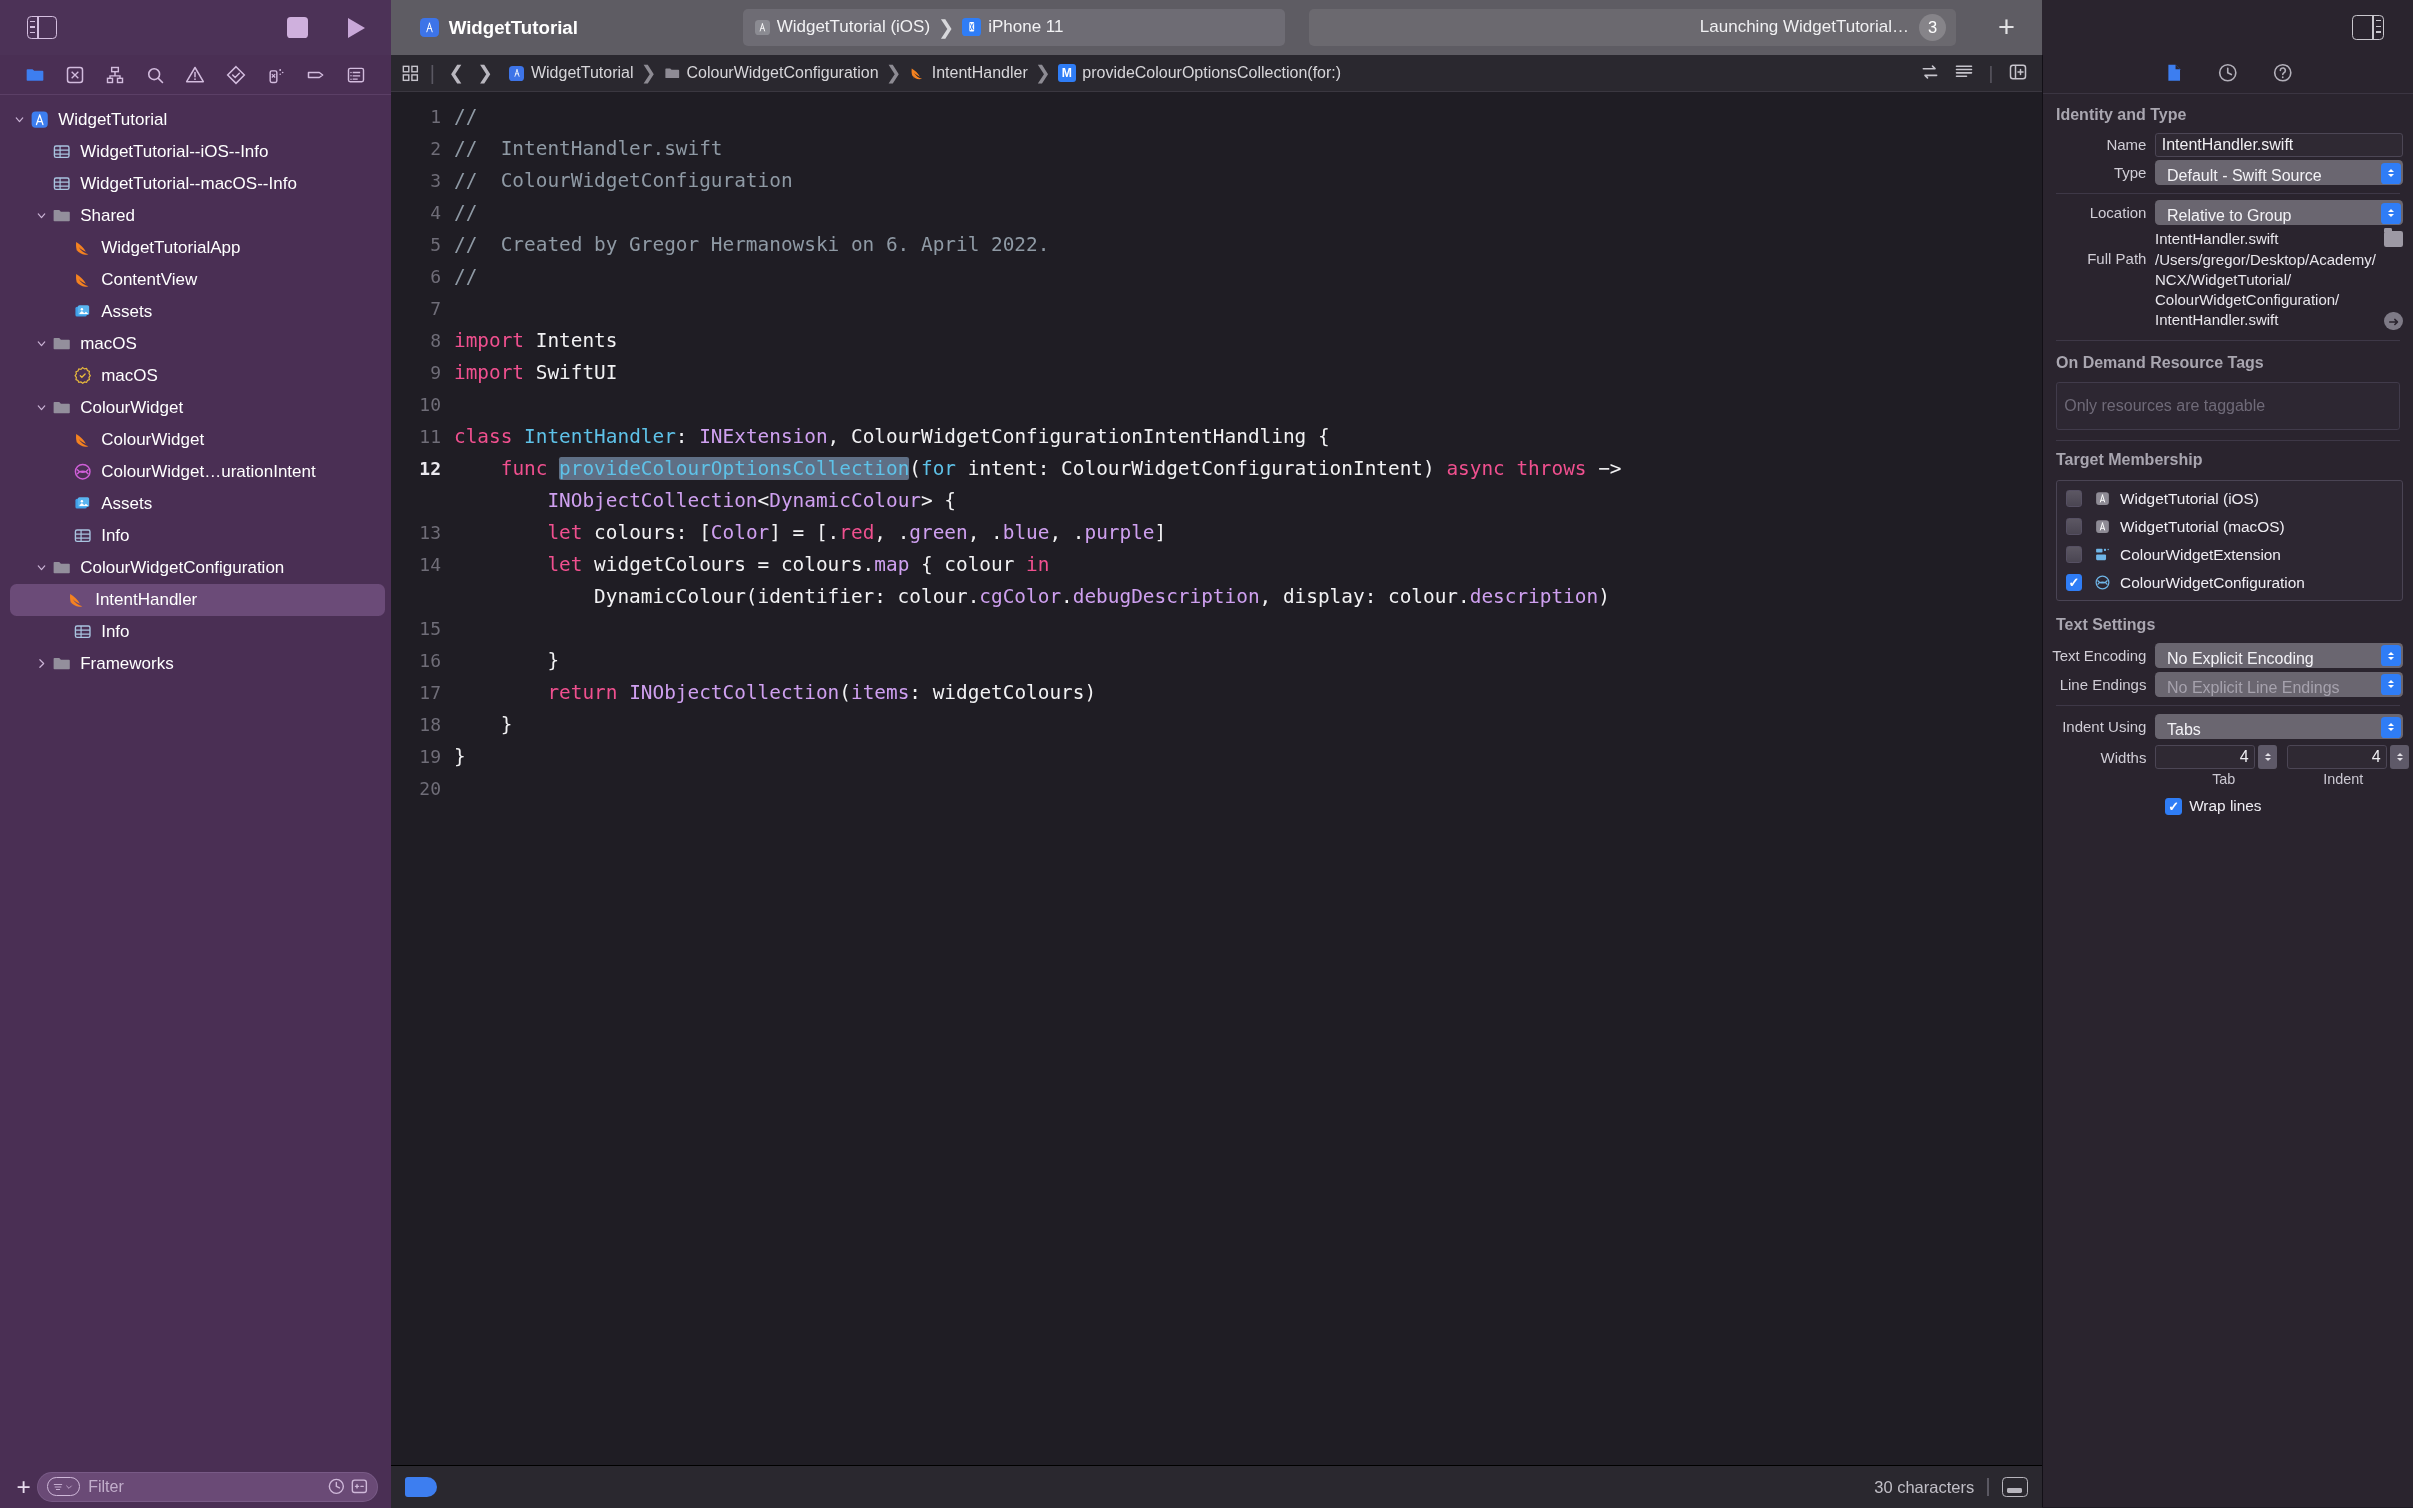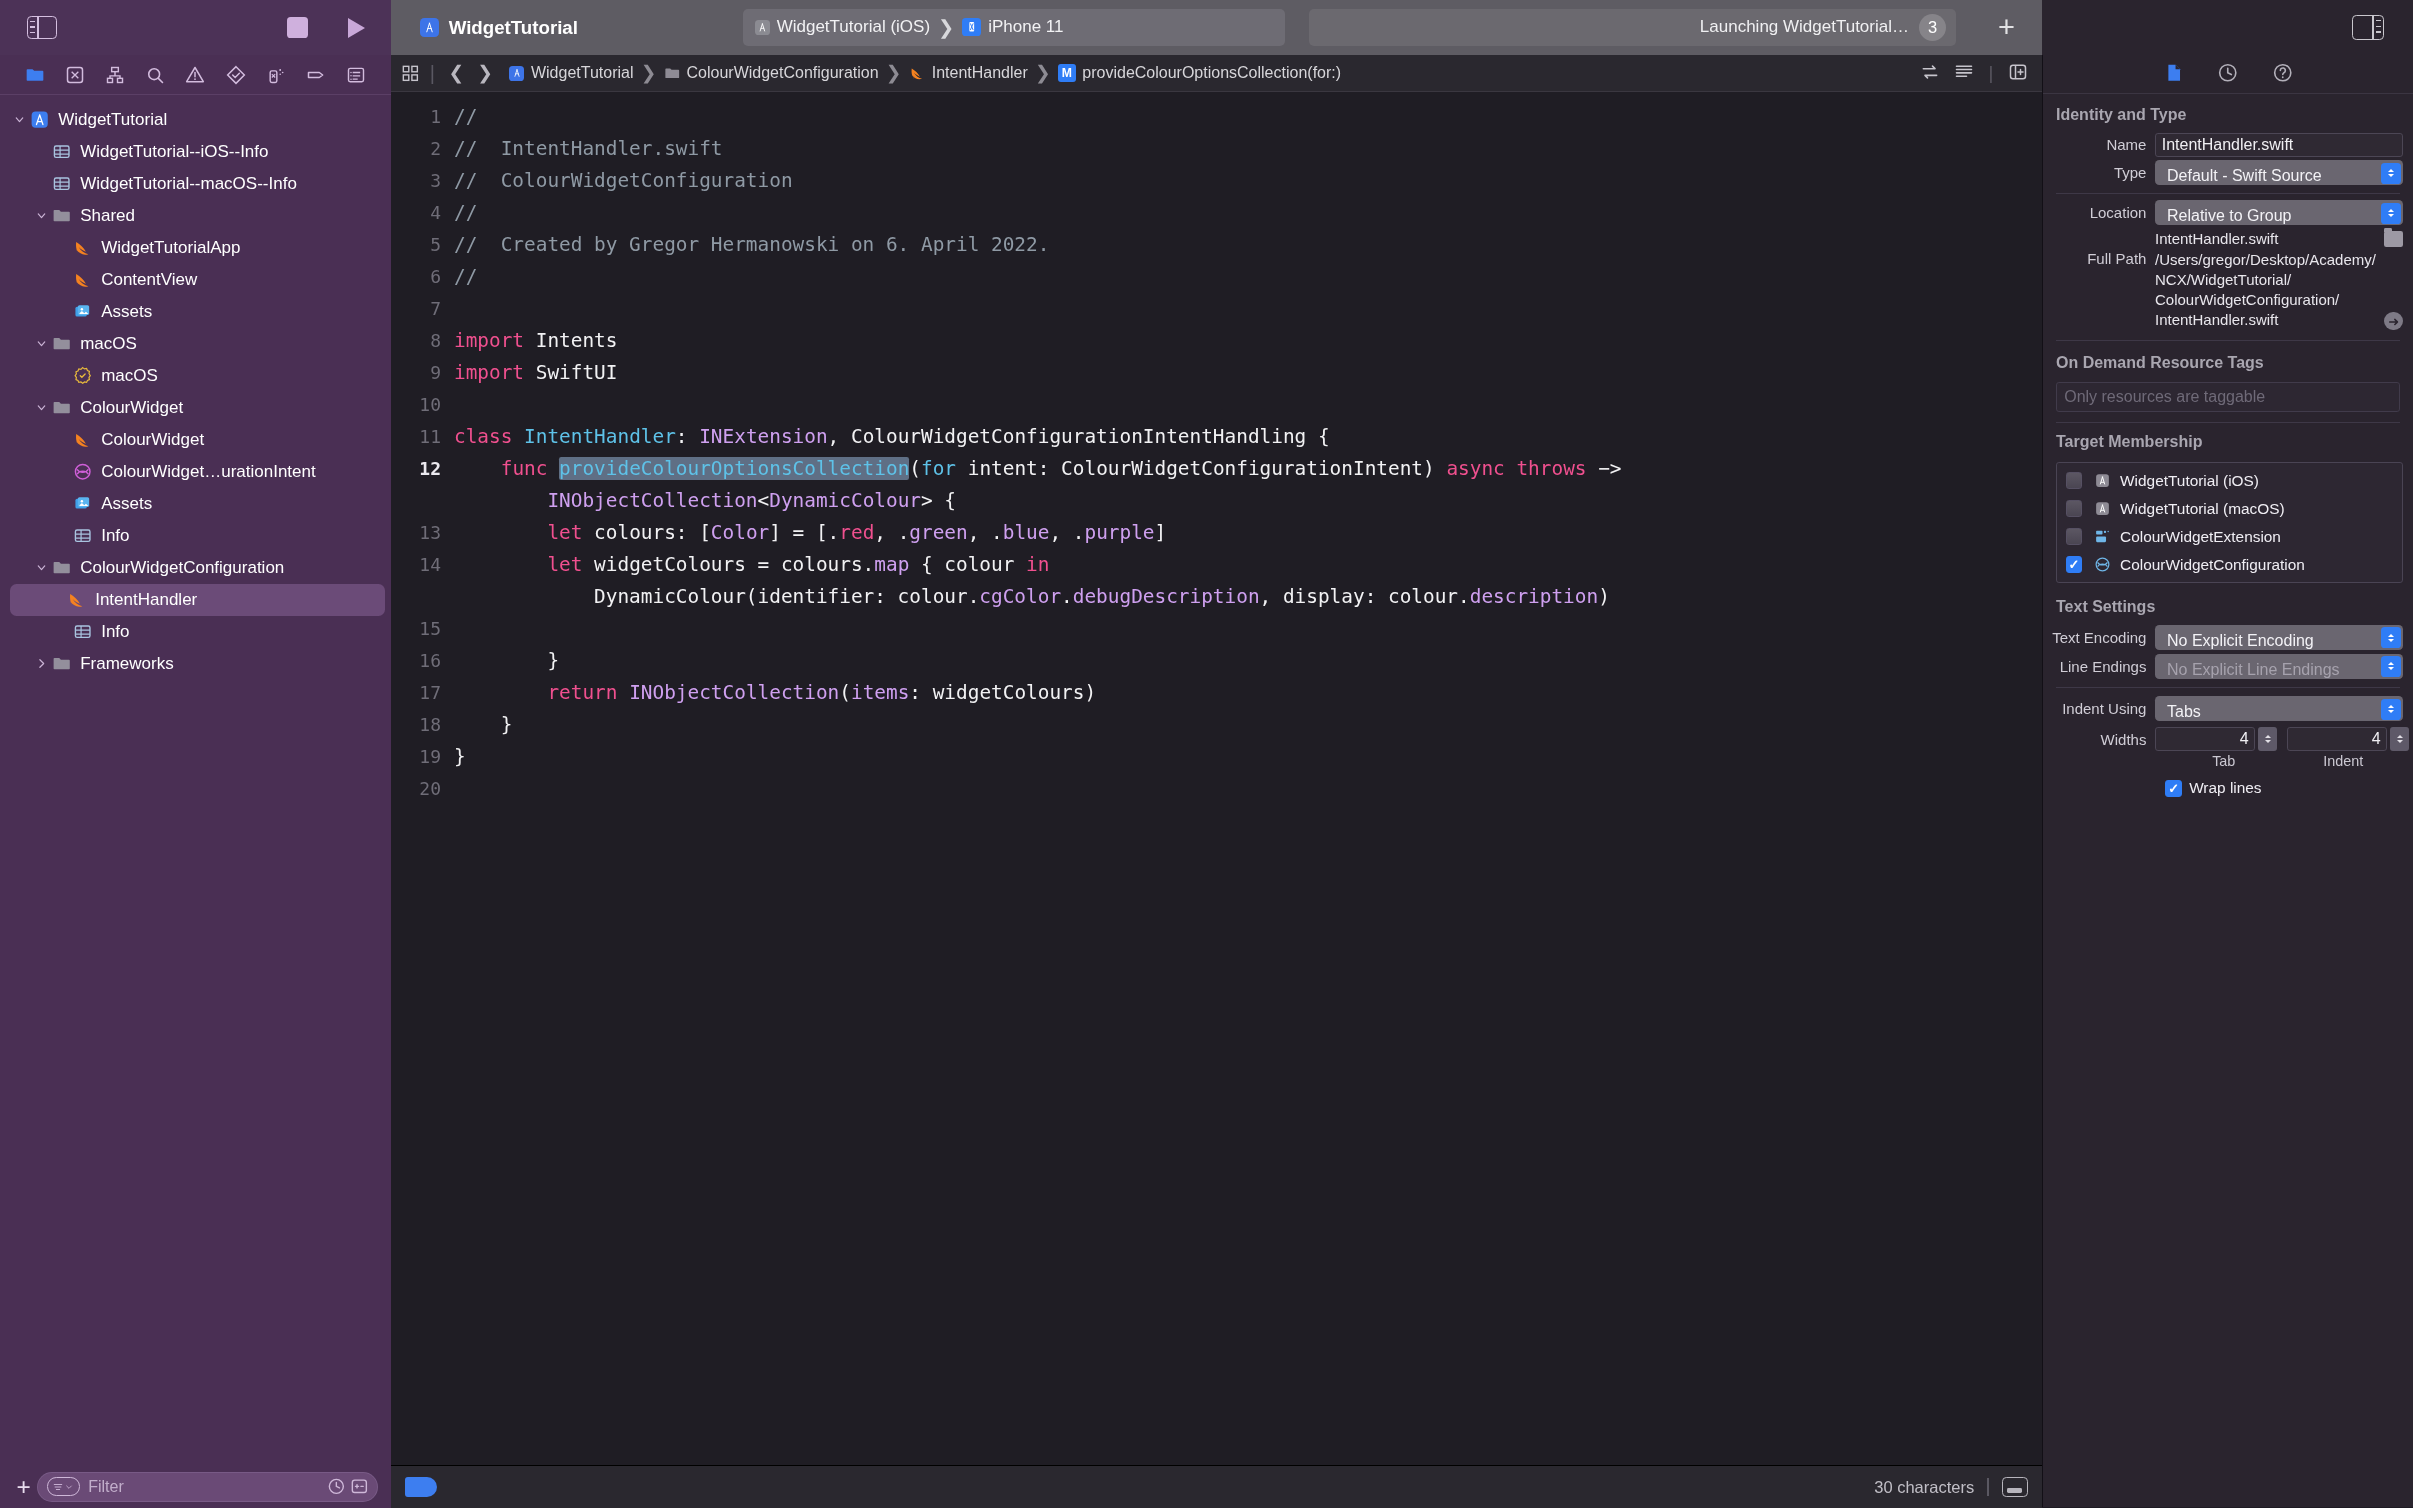--- a/index.html
+++ b/index.html
@@ -110,21 +110,21 @@
   .stepper-blue .dn { border-top:3.6px solid #fff; }
 
   .pathrow { display:flex; padding-right:10px; }
   .pathtxt { color:#e8e6ec; font-size:15px; line-height:20px; flex:1; }
   .filename-row { display:flex; align-items:center; padding-right:10px; margin-bottom:1.4px; }
   .folder-ico { width:18.7px; height:16px; background:#9d99a4; border-radius:2.2px; margin-left:5.7px; flex:none; position:relative; }
   .folder-ico:before { content:""; position:absolute; top:-2.9px; left:0; width:8px; height:3.6px; background:#9d99a4; border-radius:1.4px 1.4px 0 0; }
   .arrow-circ { width:18.7px; height:18.7px; border-radius:9.3px; background:#7e7a86; display:flex; align-items:center; justify-content:center; color:#2a242e; font-size:13px; flex:none; margin-left:5.7px; }
 
   .hr { height:0.7px; background:#3e3847; margin:10px 13px; }
-  .tagbox { margin:4.3px 13px 0 13px; height:30px; background:#2d2732; border:0.7px solid #413b4b; border-radius:2.9px; display:flex; align-items:center; padding:0 7.2px; color:#6f6a78; font-size:16px; }
+  .tagbox { margin:4.3px 13px 0 13px; height:48px; background:#2d2732; border:0.7px solid #413b4b; border-radius:2.9px; display:flex; align-items:center; padding:0 7.2px; color:#6f6a78; font-size:16px; }
 
   .tmbox { margin:5.7px 10px 0 13px; border:0.7px solid #4a4454; border-radius:2.9px; background:#2d2732; padding:3.6px 0; }
   .tmrow { display:flex; align-items:center; height:28px; padding-left:8.6px; }
   .cbx { width:16.5px; height:16.5px; border-radius:2.9px; background:linear-gradient(#5c5763,#4a4552); border:0.7px solid #565063; flex:none; }
   .cbx.on { background:#2f7df6; border-color:#2f7df6; display:flex; align-items:center; justify-content:center; }
   .cbx.on:after { content:"✓"; color:#fff; font-size:13px; line-height:13px; font-weight:bold; }
   .tmico { width:20px; height:18.7px; margin:0 8px 0 10px; display:flex; align-items:center; justify-content:center; flex:none; }
   .tmico svg { width:17px; height:17px; }
   .tmlabel { color:#f0eef4; font-size:15.4px; }
 

